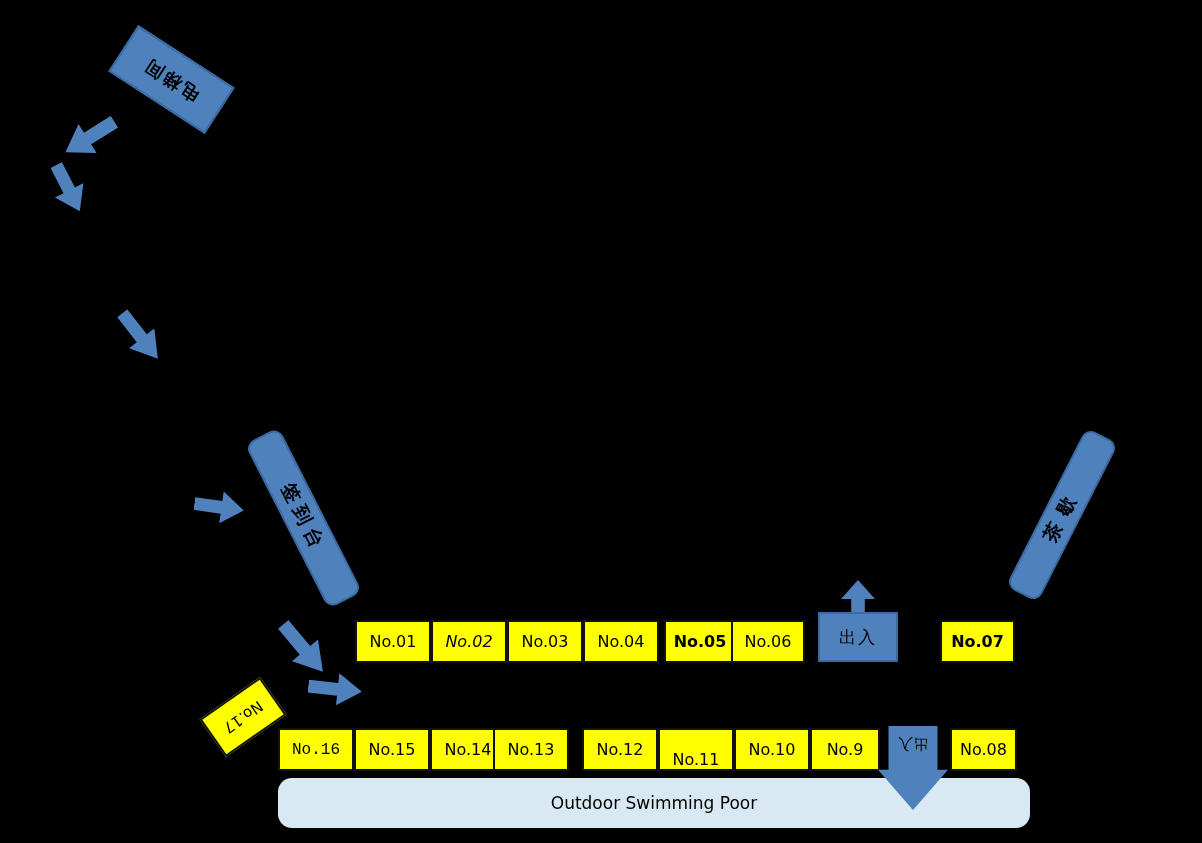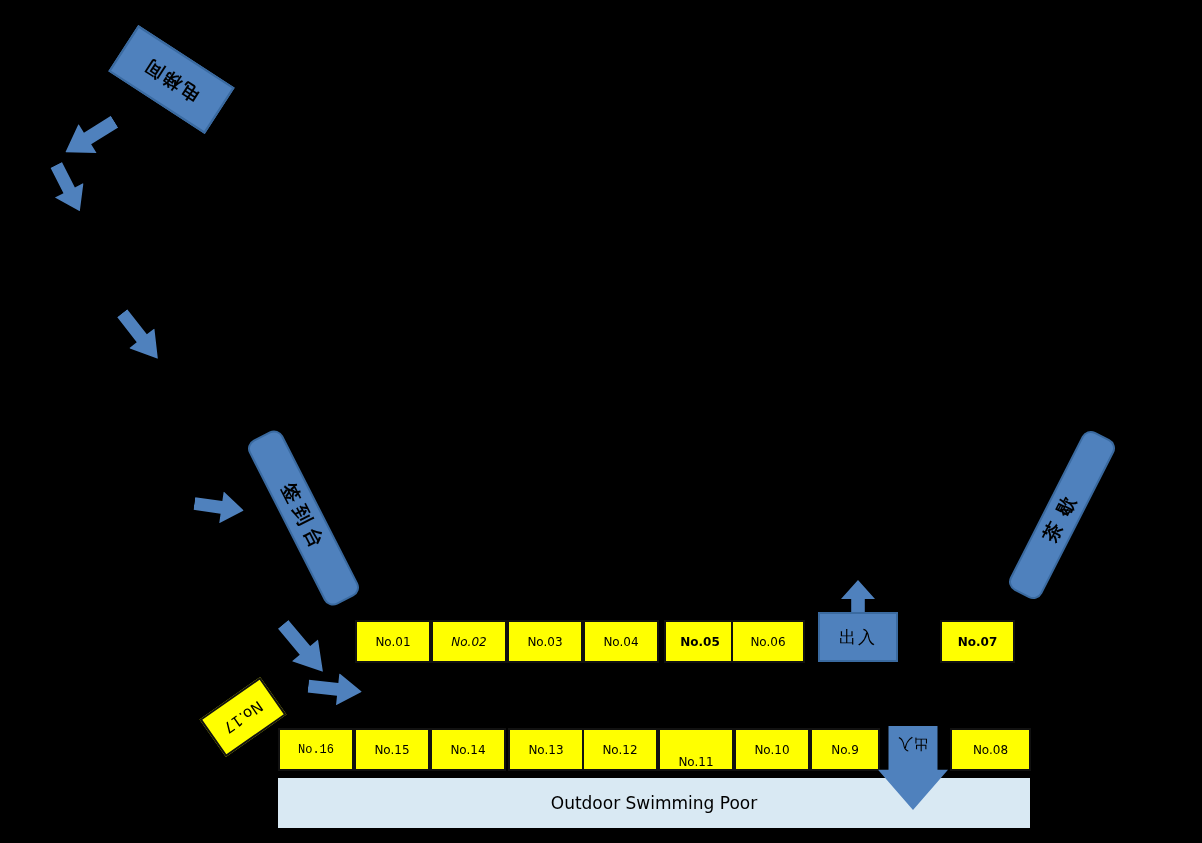--- a/index.html
+++ b/index.html
@@ -14,21 +14,21 @@
   .booth {
     position: absolute;
     height: 43px;
     background: var(--yellow, #ffff00);
     border: 2px solid #111;
     box-sizing: border-box;
     color: #000;
     display: flex;
     align-items: center;
     justify-content: center;
-    font-size: 12px;
+    font-size: 16px;
     z-index: 3;
   }
   .blue-shape {
     position: absolute;
     background: var(--blue, #4f81bd);
     border: 2px solid #3a6aa0;
     box-sizing: border-box;
     color: #000;
     display: flex;
     align-items: center;
@@ -55,20 +55,21 @@
   .flip { transform: rotate(180deg); display: inline-block; }
   .pool {
     position: absolute;
     background: var(--pool, #d9e9f3);
     color: #000;
     display: flex;
     align-items: center;
     justify-content: center;
     font-size: 17px;
     z-index: 1;
+    border-radius: 14px;
   }
   .booth-label, .shape-label { pointer-events: none; }
 </style>
 </head>
 <body>
 
 <div class="stage">
 
   <div class="blue-shape" style="left:114px; top:52px; width:115px; height:55px; transform:rotate(33deg); font-size:18px; letter-spacing:3px; font-weight:bold;">
     <span class="flip shape-label">电梯间</span>
@@ -122,36 +123,36 @@
 
   <div class="booth" style="left:278px; top:728px; width:76px;font-family:Liberation Mono, monospace;">
     <span>No.16</span>
     </div>
   <div class="booth" style="left:354px; top:728px; width:76px;">
     <span>No.15</span>
     </div>
   <div class="booth" style="left:430px; top:728px; width:76px;">
     <span>No.14</span>
     </div>
-  <div class="booth" style="left:508px; top:728px; width:76px;">
+  <div class="booth" style="left:493px; top:728px; width:76px;">
     <span>No.13</span>
     </div>
   <div class="booth" style="left:582px; top:728px; width:76px;">
     <span>No.12</span>
     </div>
   <div class="booth" style="left:658px; top:728px; width:76px;align-items:flex-end;">
     <span>No.11</span>
     </div>
   <div class="booth" style="left:734px; top:728px; width:76px;">
     <span>No.10</span>
     </div>
   <div class="booth" style="left:810px; top:728px; width:70px;">
     <span>No.9</span>
     </div>
-  <div class="booth" style="left:950px; top:728px; width:81px;">
+  <div class="booth" style="left:950px; top:728px; width:67px;">
     <span>No.08</span>
     </div>
 
   <div class="down-arrow" style="left:878px; top:726px; width:70px; height:84px;">
     <span class="flip" style="position:absolute; left:0; right:0; top:8px; text-align:center; font-size:15px; color:#000; transform:rotate(180deg);">出入</span>
   </div>
 
   <div class="pool" style="left:278px; top:778px; width:752px; height:50px;">
     <span>Outdoor Swimming Poor</span>
   </div>

